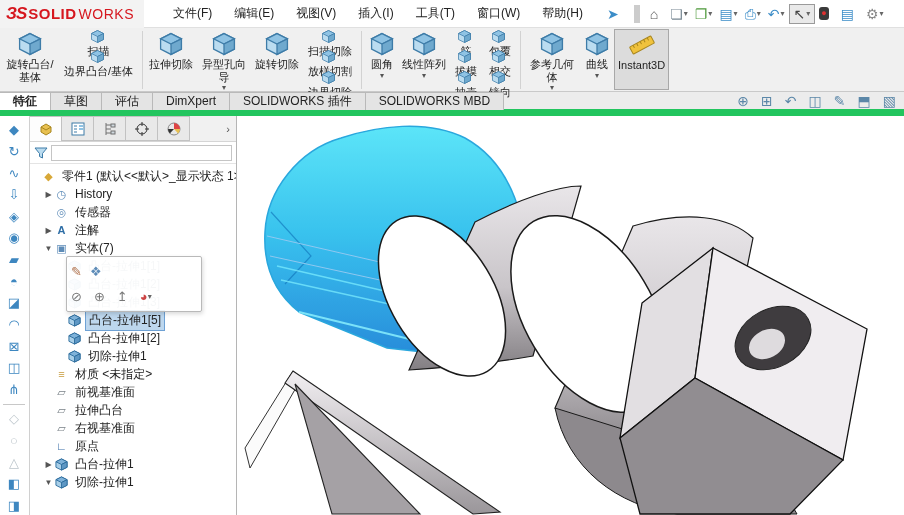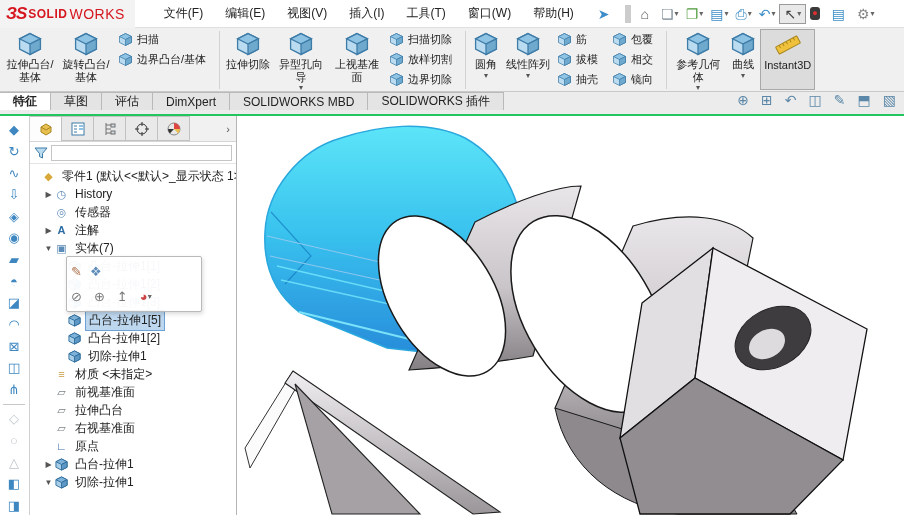--- a/index.html
+++ b/index.html
@@ -3,53 +3,53 @@
 <meta charset="utf-8">
 <style>
   * { margin:0; padding:0; box-sizing:border-box; }
   html,body { width:904px; height:515px; overflow:hidden; background:#fff;
     font-family:"Liberation Sans","DejaVu Sans",sans-serif; font-size:12px; color:#222; }
 
   
   .titlebar { height:28px; display:flex; align-items:center; background:#fff; border-bottom:1px solid #e0e0e0; }
   .logo { display:flex; align-items:baseline; gap:2px; padding:0 10px 0 6px; background:#f3f3f3; height:28px; align-items:center; }
   .logo-ds { color:var(--logo_red); font-weight:bold; font-style:italic; font-size:17px; letter-spacing:-1px; }
-  .logo-solid { color:var(--logo_red); font-weight:bold; font-size:12px; letter-spacing:.5px; }
+  .logo-solid { color:var(--logo_red); font-weight:bold; font-size:15px; letter-spacing:.5px; }
   .logo-works { color:var(--logo_red); font-weight:normal; font-size:14px; letter-spacing:.5px; }
   .menus { display:flex; height:100%; align-items:center; margin-left:18px; }
   .menu-item { padding:0 11px; height:100%; display:flex; align-items:center; cursor:default; }
   .qb { display:flex; align-items:center; margin-left:10px; gap:1px; }
   .qb-sep { width:1px; height:18px; background:#ccc; margin:0 6px; }
   .qb-item { display:flex; align-items:center; gap:1px; padding:2px 2px; border:1px solid transparent; }
   .qb-item .qb-glyph { font-size:14px; line-height:14px; }
   .qb-item.boxed { border:1px solid #9a9a9a; background:#e9e9e9; padding:2px 4px; }
   .qb-item.traffic .qb-glyph { background:#3a3a3a; color:#e03030; border-radius:3px; padding:0 2px; font-size:9px; line-height:13px; }
   .qb-caret { font-size:8px; color:#666; }
 
   
   .ribbon { height:64px; background:#f0f0f0; border-bottom:1px solid #c9c9c9; display:flex; flex-flow:column wrap; align-content:flex-start; padding:1px 2px; }
   .rb-item { display:flex; align-items:center; cursor:default; }
   .rb-item.big { height:100%; flex-direction:column; justify-content:flex-start; padding:2px 3px 0; max-width:56px; text-align:center; }
   .rb-item.big .rb-label { font-size:11px; line-height:1.15; margin-top:1px; }
-  .rb-item.small { height:33.33%; flex-direction:row; padding:0 6px 0 3px; white-space:nowrap; }
+  .rb-item.small { height:33.33%; flex-direction:column; padding:0 6px 0 3px; white-space:nowrap; }
   .rb-item.small .rb-label { font-size:11px; margin-left:3px; }
   .rb-item.divider { height:100%; width:7px; padding:0; }
   .rb-item.divider::before { content:""; display:block; width:1px; height:58px; background:#d2d2d2; margin:2px auto; }
   .rb-item.pressed { background:#dcdcdc; border:1px solid #a8a8a8; }
   .rb-icon { display:flex; align-items:center; justify-content:center; }
   .rb-item.big .rb-icon { width:28px; height:26px; }
   .rb-item.small .rb-icon { width:17px; height:15px; }
   .rb-cube { width:100%; height:100%; }
   .rb-ruler { display:none; width:26px; height:24px; }
   .rb-item.ruler .rb-ruler { display:block; }
   .rb-caret { font-size:8px; color:#555; visibility:hidden; height:9px; line-height:9px; }
   .rb-item.has-caret .rb-caret { visibility:visible; }
 
   
-  .tabbar { height:24px; background:#ececec; display:flex; align-items:flex-start; border-bottom:2px solid #22c55e; }
+  .tabbar { height:24px; background:#ececec; display:flex; align-items:center; border-bottom:7px solid #22c55e; }
   .tab { padding:0 13px; display:flex; align-items:center; border:1px solid #b9b9b9; border-bottom:none; background:#e4e4e4; margin-left:-1px; font-size:12px; cursor:default; }
   .tab.active { background:#fff; font-weight:bold; }
   .headsup { margin-left:auto; display:flex; align-items:center; gap:10px; padding-right:6px; }
   .hu-item { color:#5b87a8; font-size:14px; display:flex; align-items:center; gap:2px; }
   .hu-caret { font-size:8px; color:#666; }
 
   
   .main { display:flex; height:399px; }
 
   .lefttools { width:30px; border-right:1px solid #d0d0d0; background:#fff; display:flex; flex-direction:column; align-items:center; padding-top:4px; gap:2px; overflow:hidden; }
@@ -167,32 +167,20 @@
       </div>
       <div class="qb-item">
         <span class="qb-glyph" style="color: rgb(136, 136, 136);">⚙</span>
         <span class="qb-caret"><span class="show"></span>▾</span>
       </div>
     </div>
 </div>
 
 <div class="ribbon">
 
-<div class="rb-item big">
-      <span class="rb-icon">
-        <svg class="rb-cube" viewBox="0 0 20 20" aria-hidden="true">
-          <path d="M10 2 18 6 18 14 10 18 2 14 2 6Z" fill="#BBDCF0" stroke="#3E7CA8" stroke-width="1"></path>
-          <path d="M10 2 18 6 10 10 2 6Z" fill="#8FC3E4" stroke="#3E7CA8" stroke-width="1"></path>
-          <path d="M10 10 18 6 18 14 10 18Z" fill="#6FA9CE" stroke="#3E7CA8" stroke-width="1"></path>
-        </svg>
-
-      </span>
-      <span class="rb-label">拉伸凸台/基体</span>
-      <span class="rb-caret">▾</span>
-    </div>
     <div class="rb-item big">
       <span class="rb-icon">
         <svg class="rb-cube" viewBox="0 0 20 20" aria-hidden="true">
           <path d="M10 2 18 6 18 14 10 18 2 14 2 6Z" fill="#BBDCF0" stroke="#3E7CA8" stroke-width="1"></path>
           <path d="M10 2 18 6 10 10 2 6Z" fill="#8FC3E4" stroke="#3E7CA8" stroke-width="1"></path>
           <path d="M10 10 18 6 18 14 10 18Z" fill="#6FA9CE" stroke="#3E7CA8" stroke-width="1"></path>
         </svg>
 
       </span>
       <span class="rb-label">旋转凸台/基体</span>
@@ -253,21 +241,21 @@
     </div>
     <div class="rb-item big">
       <span class="rb-icon">
         <svg class="rb-cube" viewBox="0 0 20 20" aria-hidden="true">
           <path d="M10 2 18 6 18 14 10 18 2 14 2 6Z" fill="#BBDCF0" stroke="#3E7CA8" stroke-width="1"></path>
           <path d="M10 2 18 6 10 10 2 6Z" fill="#8FC3E4" stroke="#3E7CA8" stroke-width="1"></path>
           <path d="M10 10 18 6 18 14 10 18Z" fill="#6FA9CE" stroke="#3E7CA8" stroke-width="1"></path>
         </svg>
 
       </span>
-      <span class="rb-label">上视基准面</span>
+      <span class="rb-label">旋转切除</span>
       <span class="rb-caret">▾</span>
     </div>
     <div class="rb-item small">
       <span class="rb-icon">
         <svg class="rb-cube" viewBox="0 0 20 20" aria-hidden="true">
           <path d="M10 2 18 6 18 14 10 18 2 14 2 6Z" fill="#BBDCF0" stroke="#3E7CA8" stroke-width="1"></path>
           <path d="M10 2 18 6 10 10 2 6Z" fill="#8FC3E4" stroke="#3E7CA8" stroke-width="1"></path>
           <path d="M10 10 18 6 18 14 10 18Z" fill="#6FA9CE" stroke="#3E7CA8" stroke-width="1"></path>
         </svg>
 
@@ -453,24 +441,24 @@
       <div class="tab">
         <span>草图</span>
       </div>
       <div class="tab">
         <span>评估</span>
       </div>
       <div class="tab">
         <span>DimXpert</span>
       </div>
       <div class="tab">
+        <span>SOLIDWORKS 插件</span>
+      </div>
+      <div class="tab">
         <span>SOLIDWORKS MBD</span>
-      </div>
-      <div class="tab">
-        <span>SOLIDWORKS 插件</span>
       </div>
     </div>
   <div class="headsup">
 
   <div class="hu-item">
         <span>⊕</span>
         <span class="hu-caret" style="visibility: hidden;"></span>
       </div>
       <div class="hu-item">
         <span>⊞</span>

